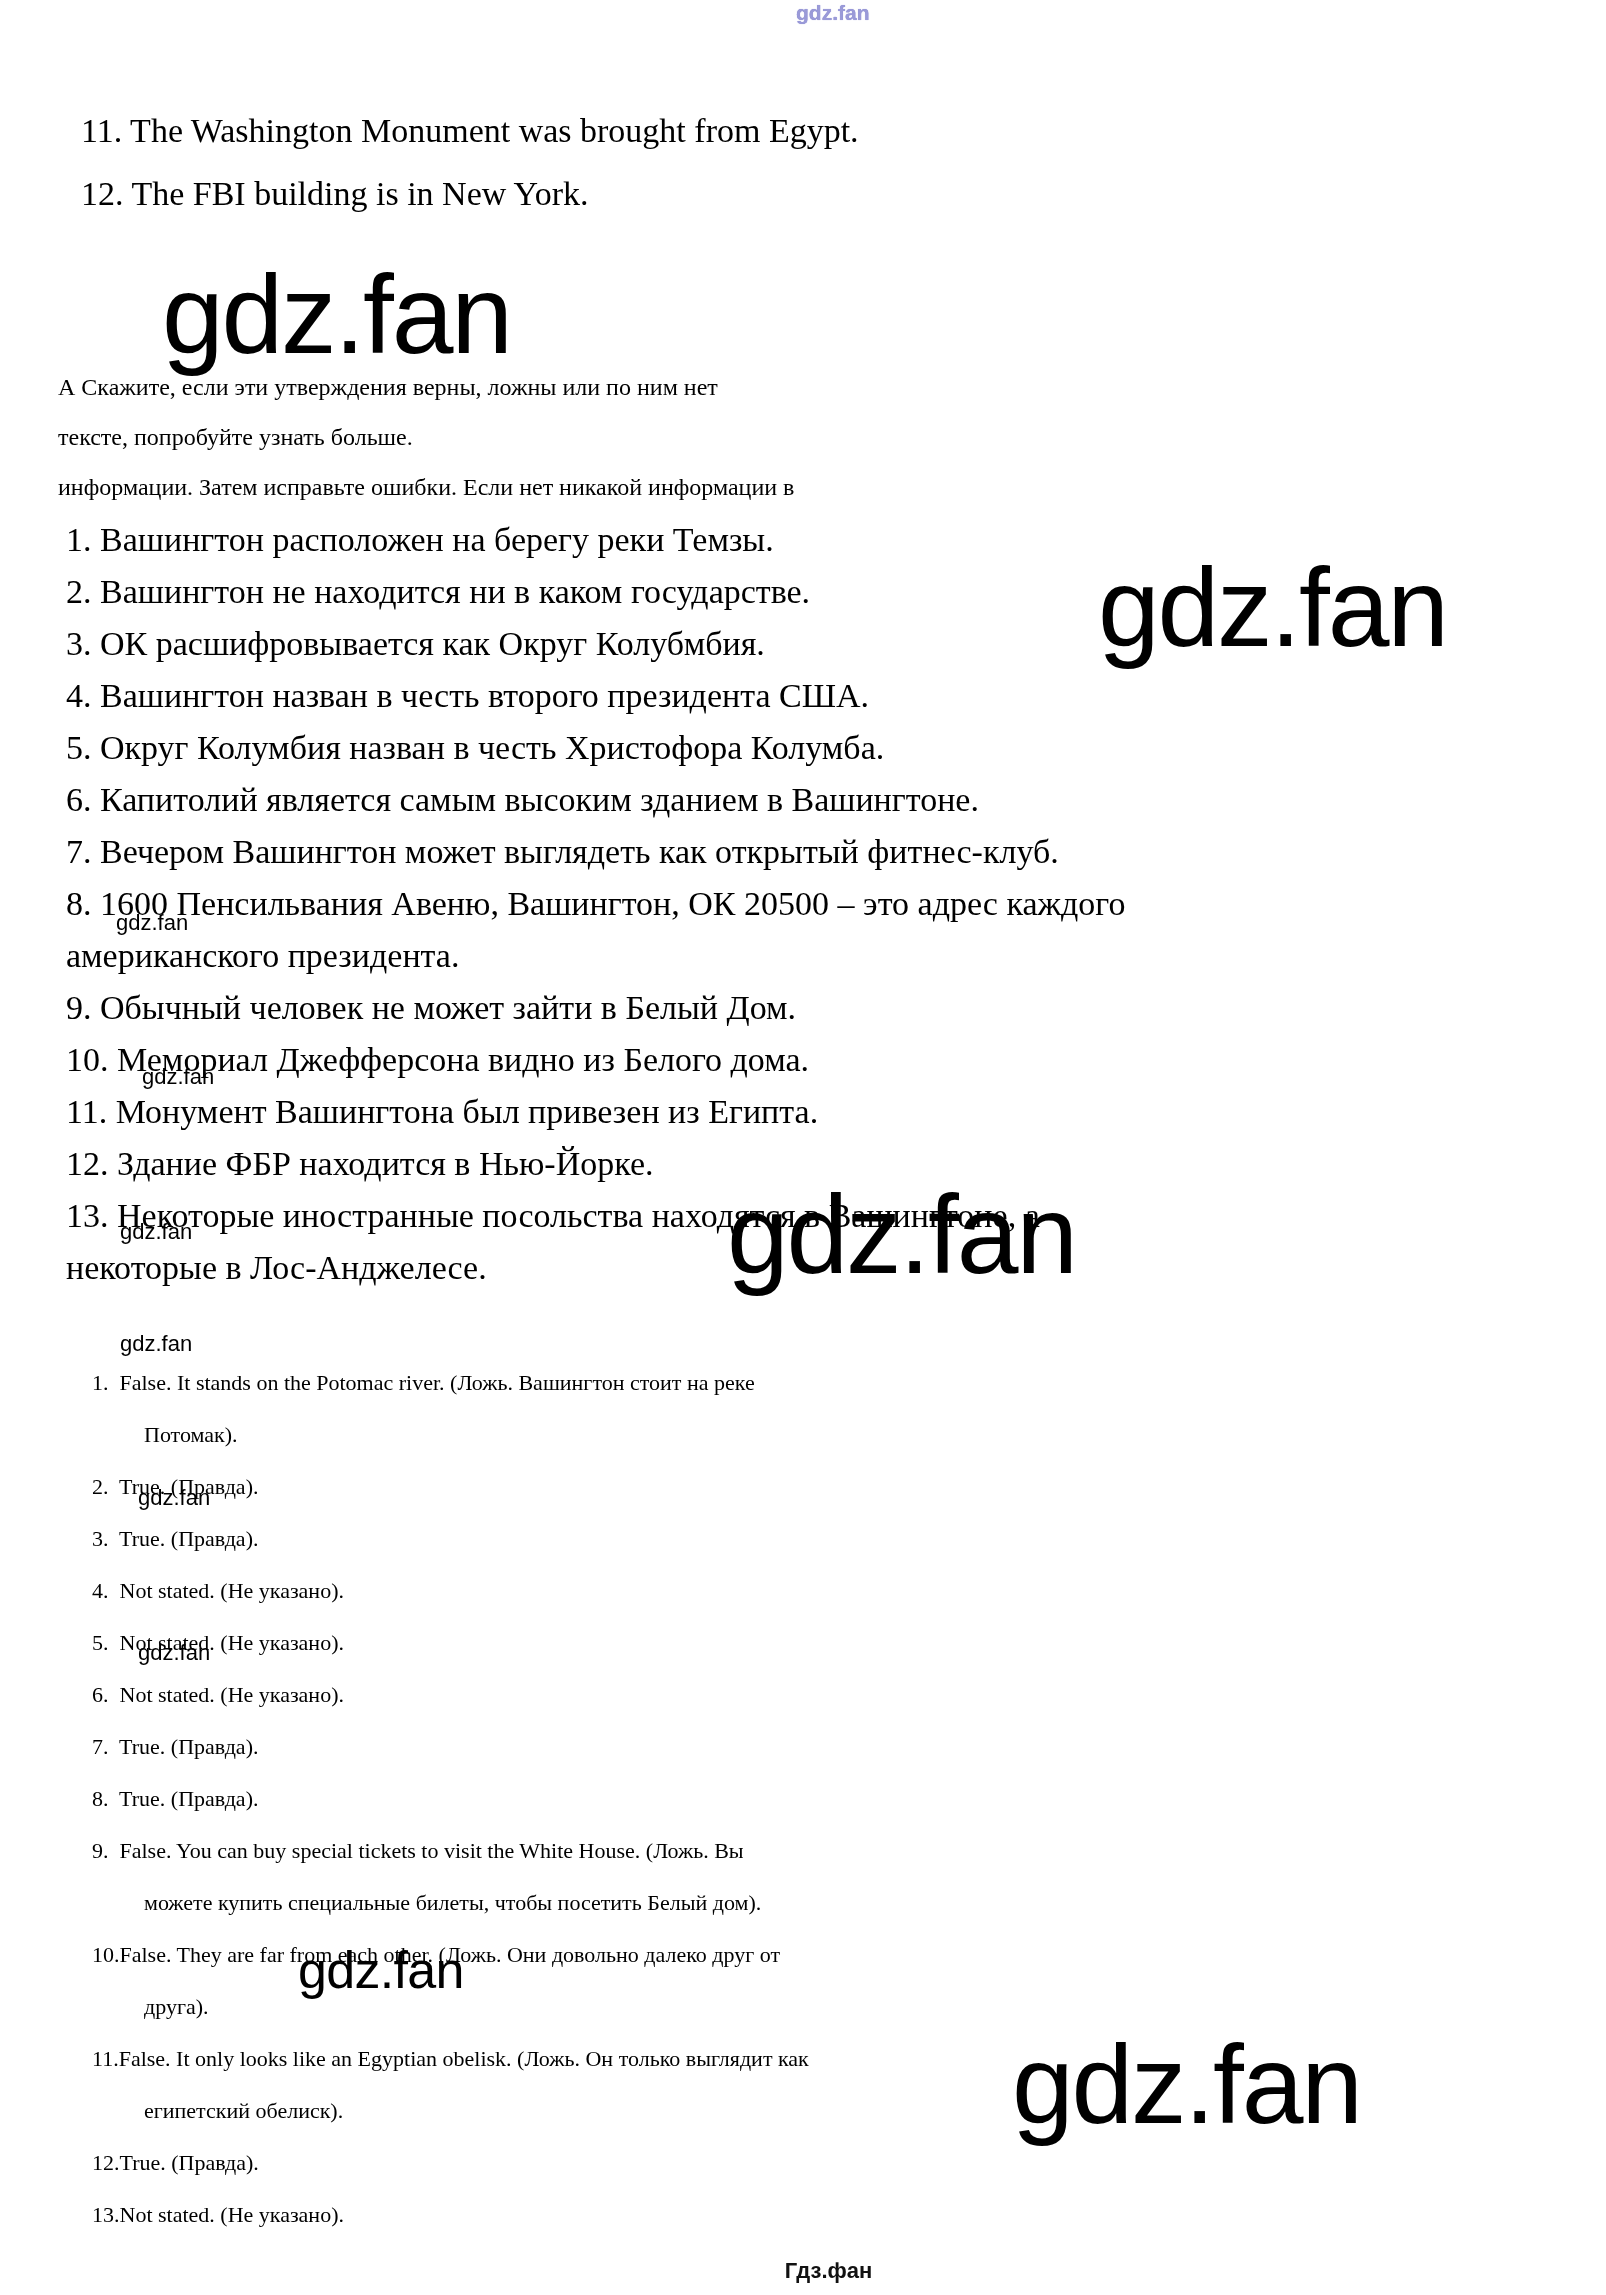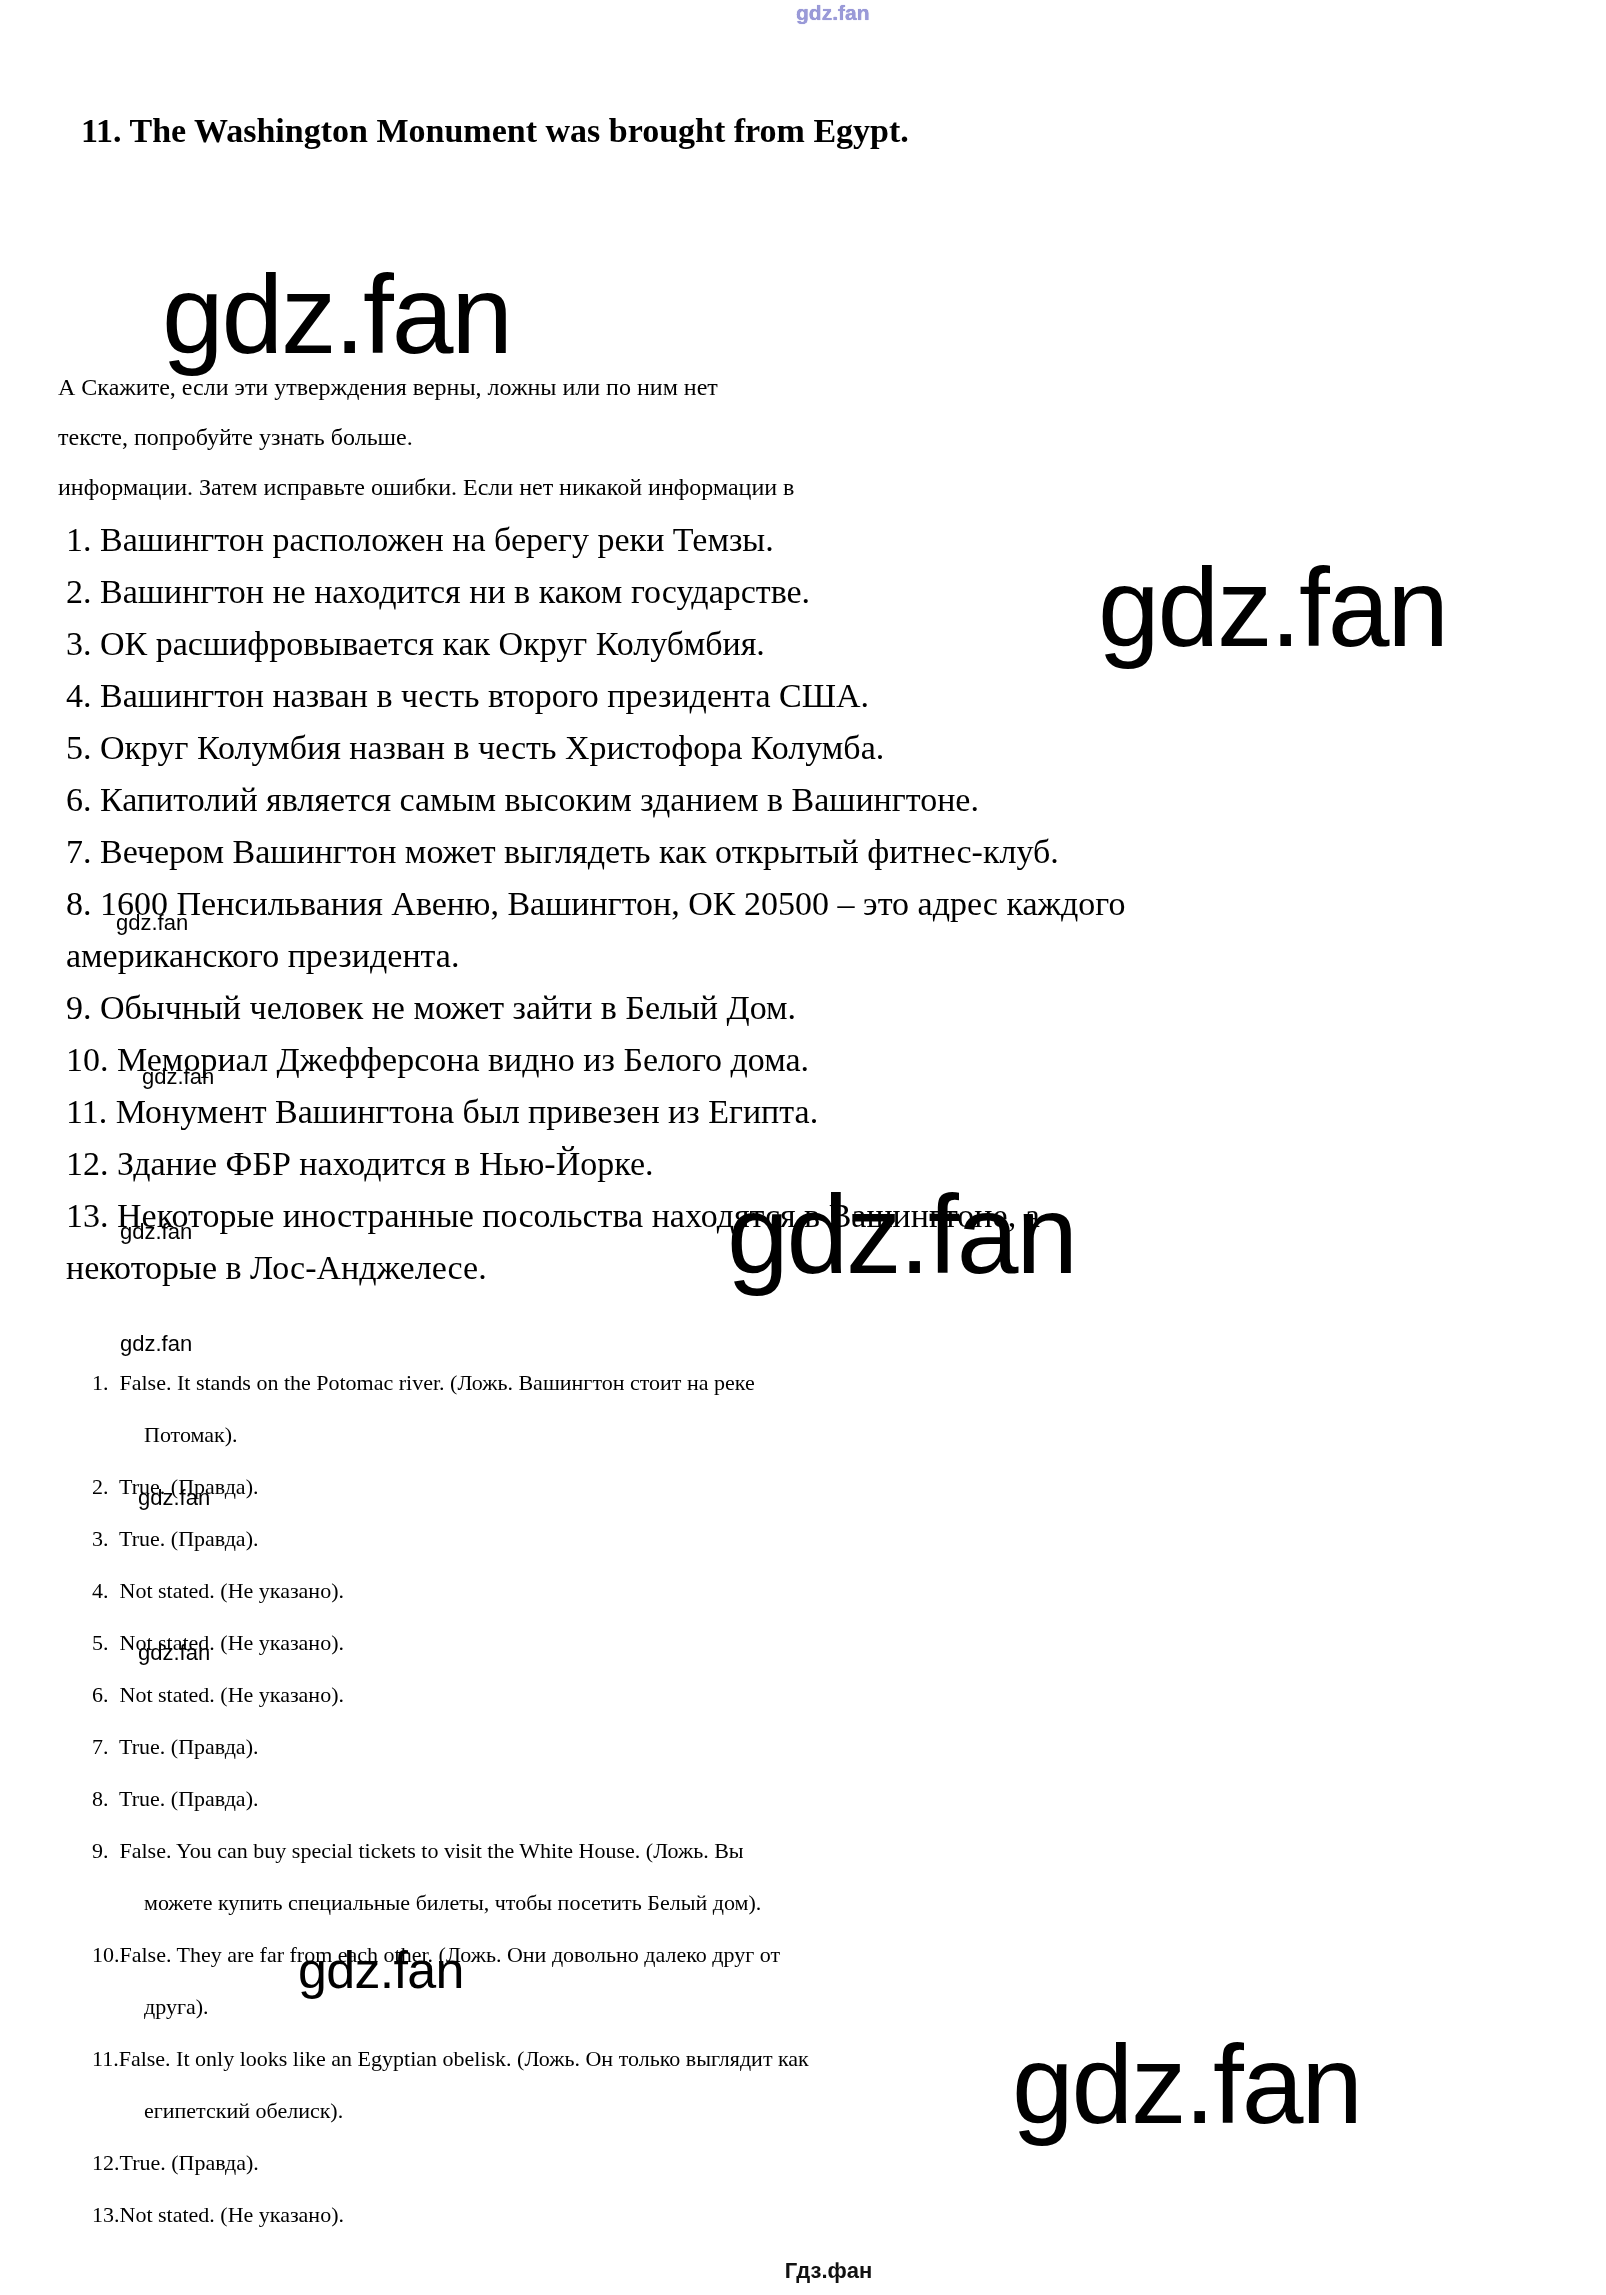--- a/index.html
+++ b/index.html
@@ -9,21 +9,21 @@
     height:2295px;
     background:#ffffff;
     overflow:hidden;
     font-family:"Liberation Serif", serif;
     color:#000;
     margin-left:25px;
   }
   .block{position:absolute;white-space:pre;}
   .block .line{white-space:pre;}
   
-  .english{left:56px;top:99px;font-size:34px;line-height:63px;font-weight:bold;}
+  .english{left:56px;top:99px;font-size:34px;line-height:63px;}
   
   .task{left:33px;top:362px;font-size:24px;line-height:50px;font-weight:normal;}
   
   .russian{left:41px;top:514px;font-size:34px;line-height:52px;}
   
   .answers{left:67px;top:1357px;font-size:22px;line-height:52px;}
   .answers .cont{margin-left:52px;}
   
   .wm{position:absolute;font-family:"Liberation Sans", sans-serif;color:#000;line-height:1;}
   .wm-big{font-size:111px;letter-spacing:-2.2px;font-weight:400;}
@@ -41,21 +41,21 @@
     font-size:22px;color:#111;font-weight:bold;
   }
 </style>
 </head>
 <body>
 
 <div class="page">
 
   <div class="wm wm-top" style="left:771px;top:1.5px;">gdz.fan</div>
 
-  <div class="block english"><div class="line">11. The Washington Monument was brought from Egypt.</div></div>
+  <div class="block english"><div class="line">11. The Washington Monument was brought from Egypt.</div><div class="line">12. The FBI building is in New York.</div></div>
 
   <div class="wm wm-big" style="left:137px;top:260px;">gdz.fan</div>
 
   <div class="block task"><div class="line">А Скажите, если эти утверждения верны, ложны или по ним нет</div><div class="line">тексте, попробуйте узнать больше.</div><div class="line">информации. Затем исправьте ошибки. Если нет никакой информации в</div></div>
 
   <div class="block russian"><div class="line">1. Вашингтон расположен на берегу реки Темзы.</div><div class="line">2. Вашингтон не находится ни в каком государстве.</div><div class="line">3. ОК расшифровывается как Округ Колубмбия.</div><div class="line">4. Вашингтон назван в честь второго президента США.</div><div class="line">5. Округ Колумбия назван в честь Христофора Колумба.</div><div class="line">6. Капитолий является самым высоким зданием в Вашингтоне.</div><div class="line">7. Вечером Вашингтон может выглядеть как открытый фитнес-клуб.</div><div class="line">8. 1600 Пенсильвания Авеню, Вашингтон, ОК 20500 – это адрес каждого</div><div class="line">американского президента.</div><div class="line">9. Обычный человек не может зайти в Белый Дом.</div><div class="line">10. Мемориал Джефферсона видно из Белого дома.</div><div class="line">11. Монумент Вашингтона был привезен из Египта.</div><div class="line">12. Здание ФБР находится в Нью-Йорке.</div><div class="line">13. Некоторые иностранные посольства находятся в Вашингтоне, а</div><div class="line">некоторые в Лос-Анджелесе.</div></div>
 
   <div class="wm wm-big" style="left:1073px;top:553px;">gdz.fan</div>
 
   <div class="wm wm-small" style="left:91px;top:912px;">gdz.fan</div>

